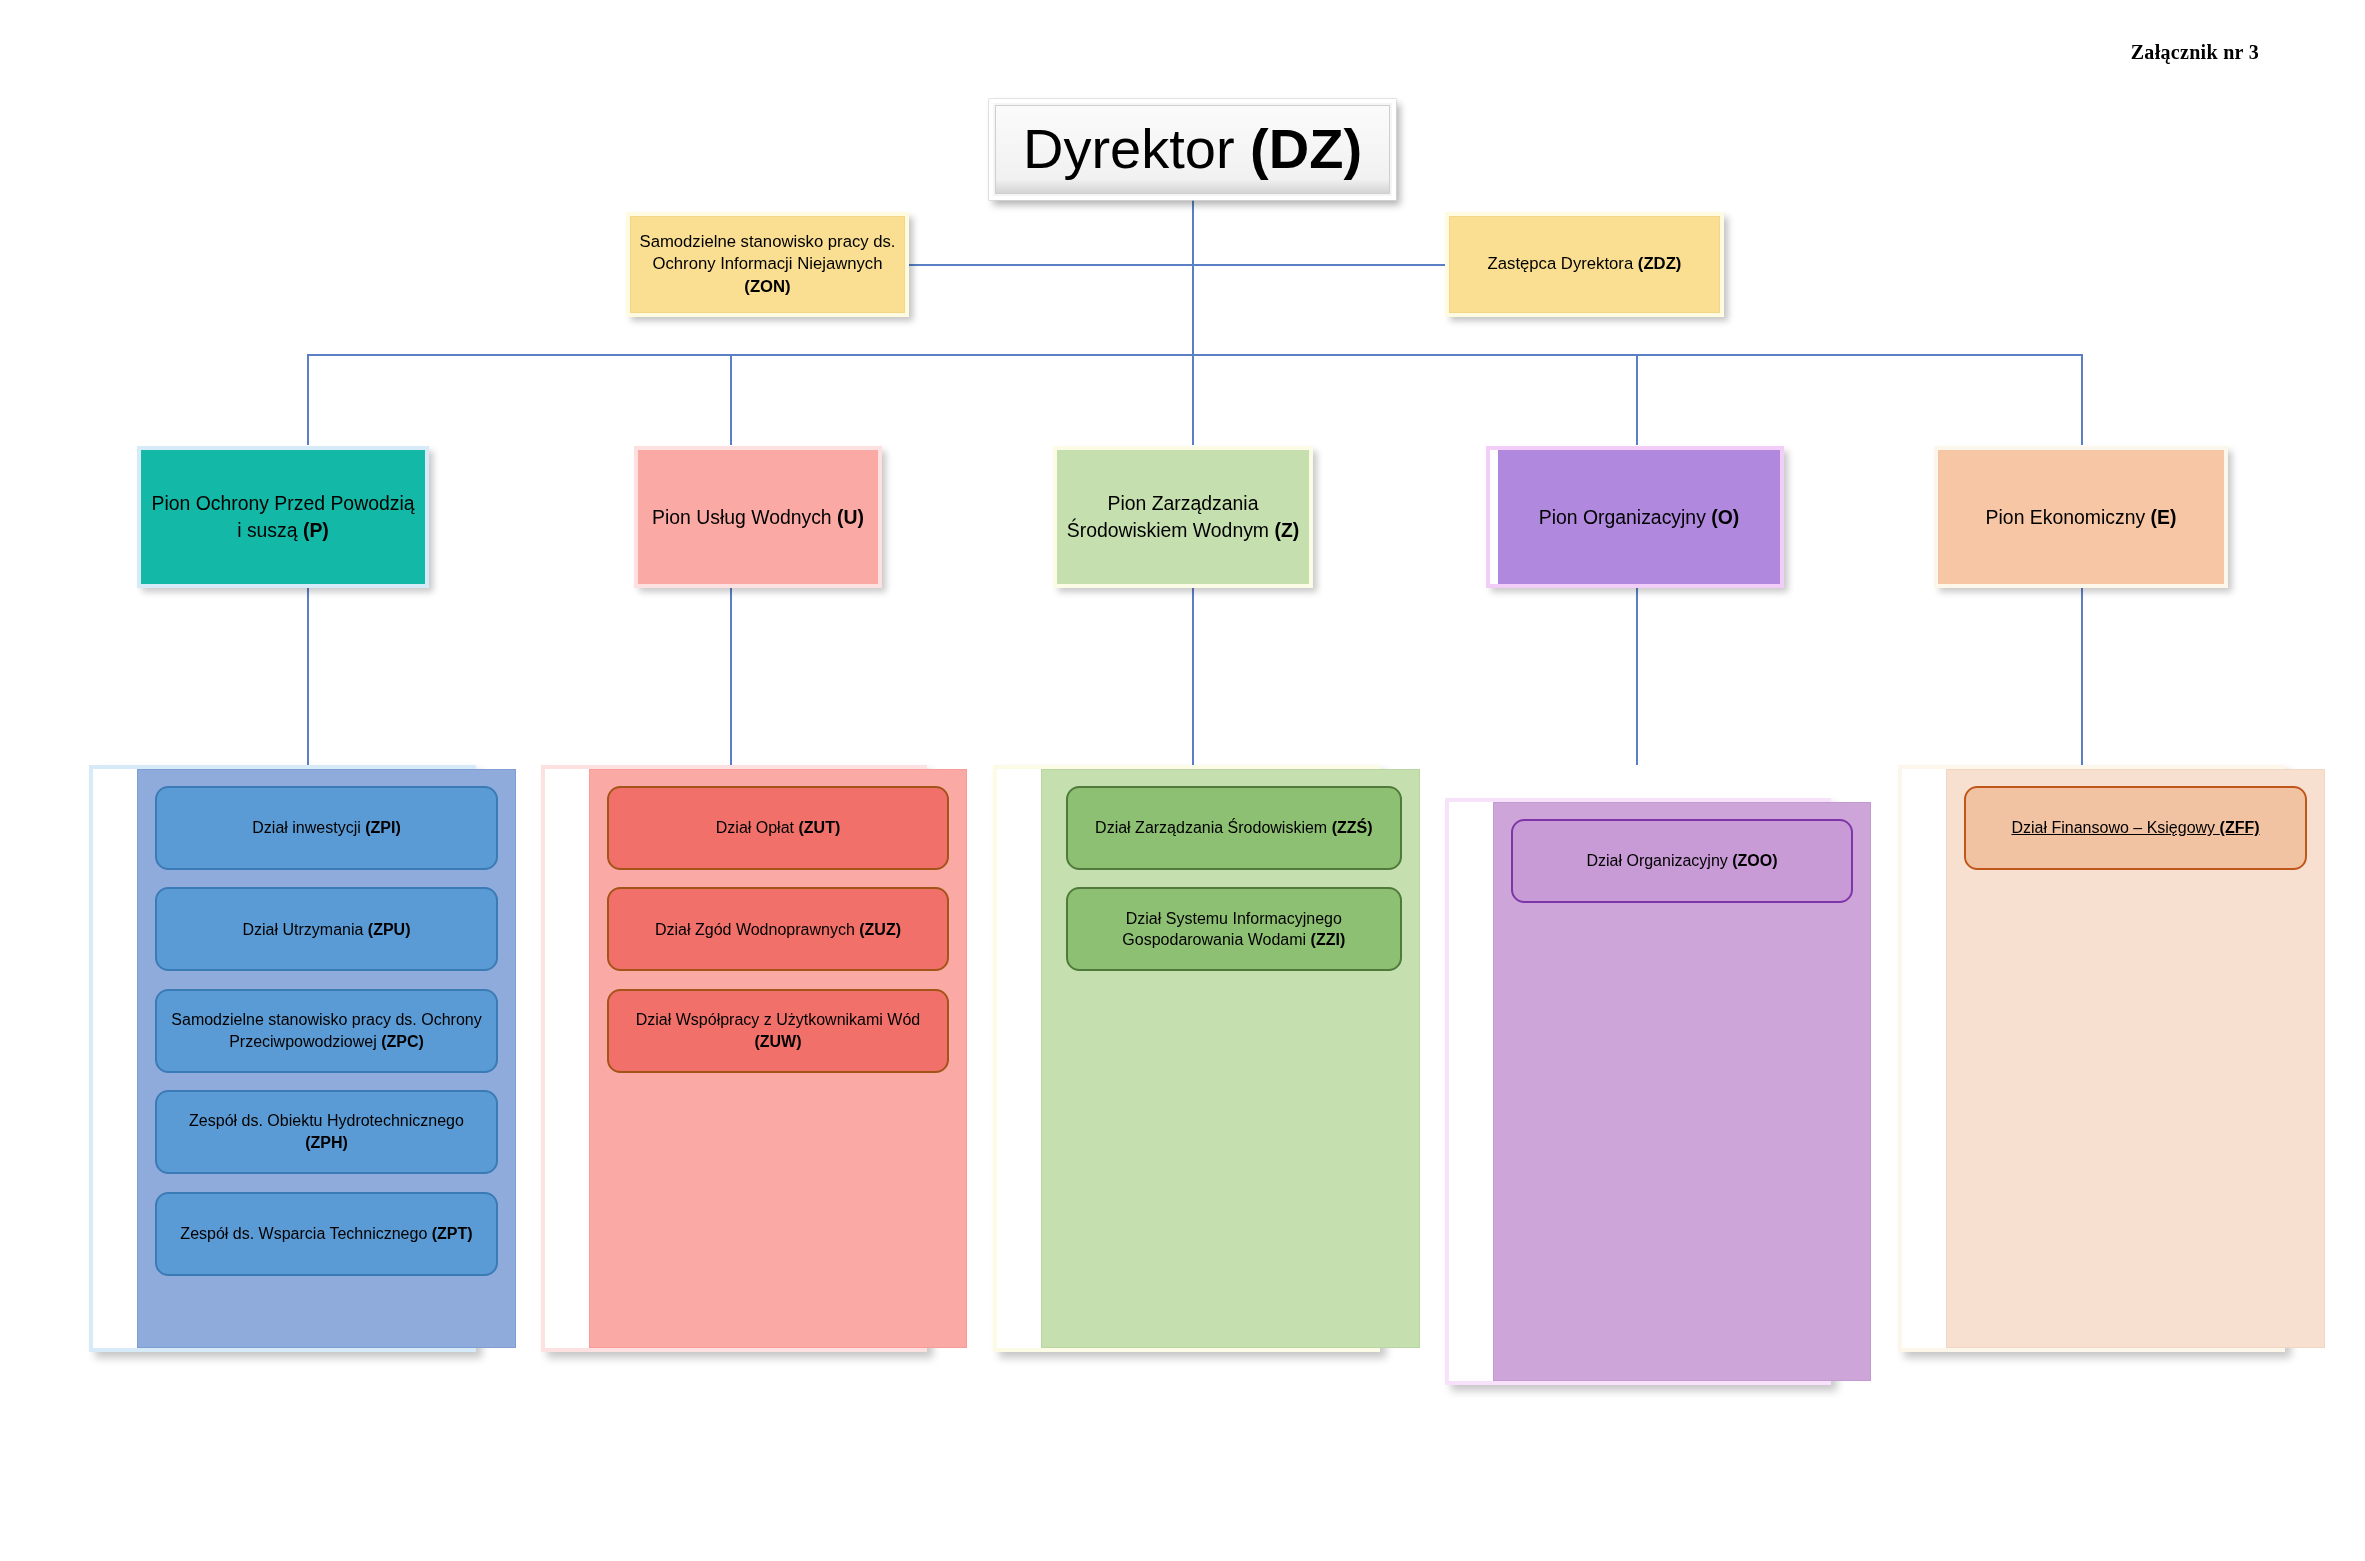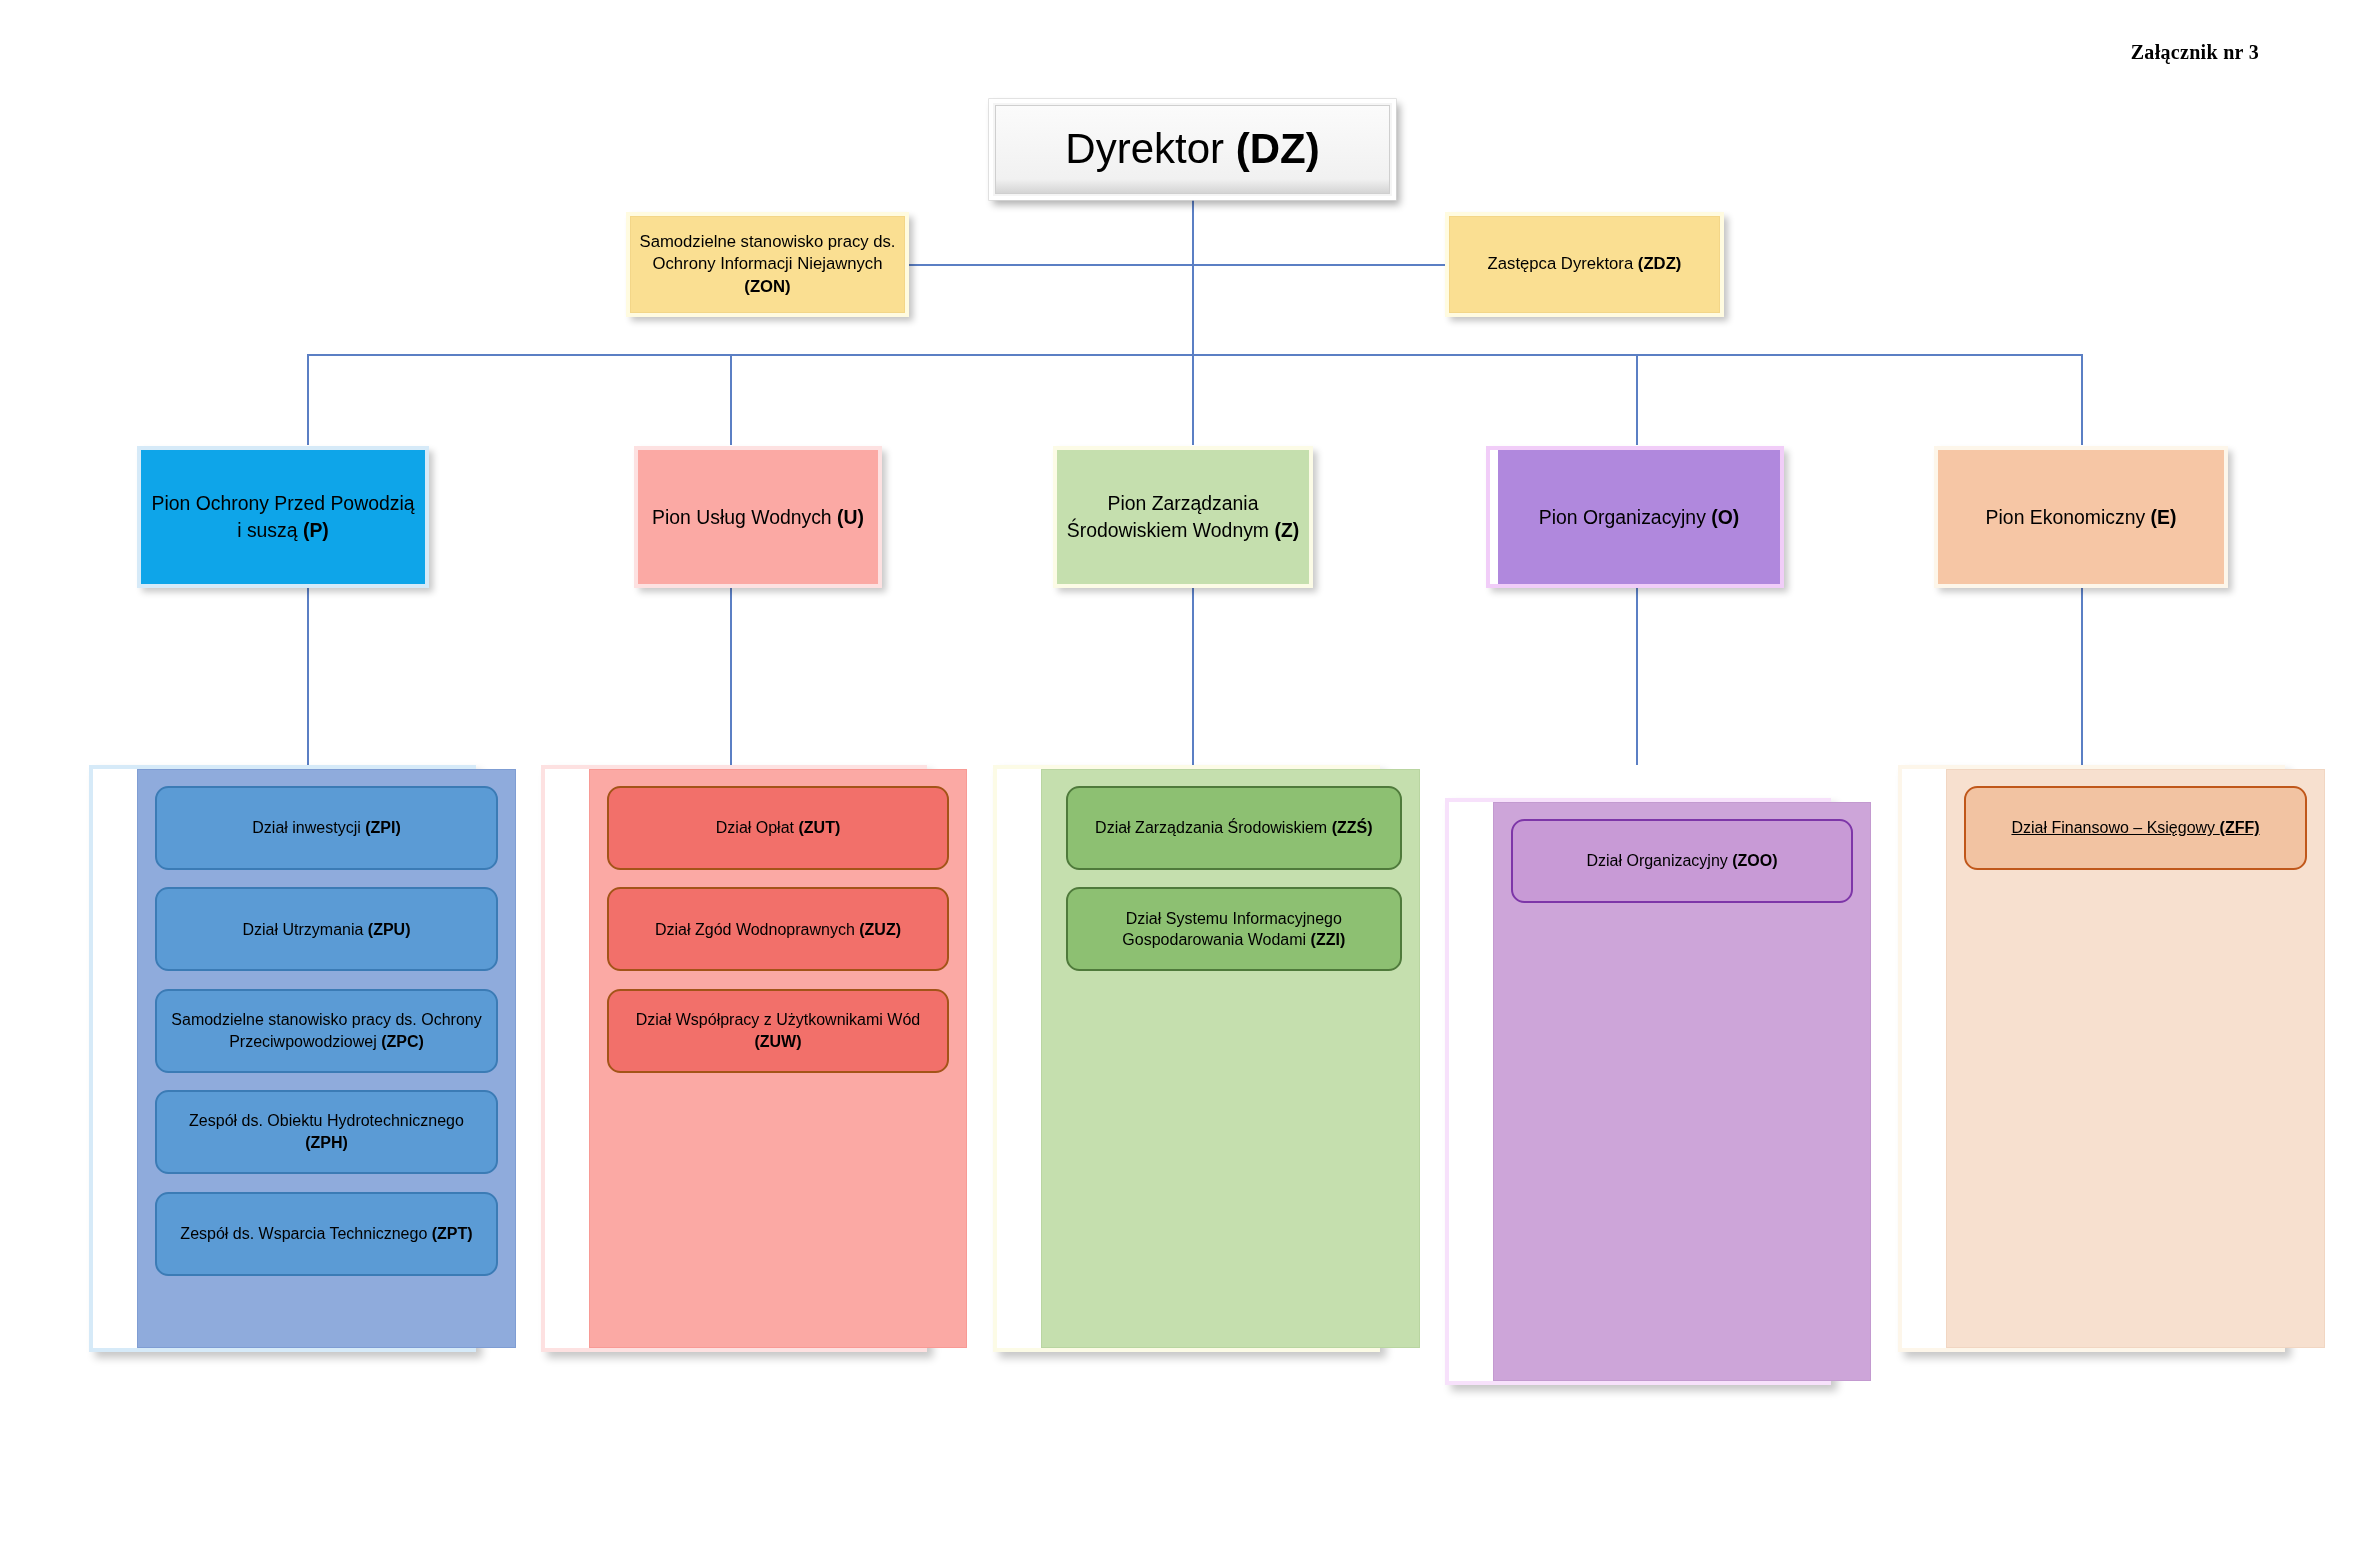--- a/index.html
+++ b/index.html
@@ -60,21 +60,21 @@
     width: calc(100% - 6.7px);
     height: calc(100% - 6.7px);
     background: #f4f4f4;
     border: 0.7px solid #cfcfcf;
     display: flex;
     align-items: center;
     justify-content: center;
     background-image: linear-gradient(to bottom, #fbfbfb 0%, #f1f1f1 84%, #d4d4d4 100%);
   }
   .director-text {
-    font-size: 42px;
+    font-size: 56px;
     line-height: 1.05;
     white-space: nowrap;
   }
   .director-text b { font-weight: bold; }
 
   
   .staffbox {
     position: absolute;
     box-sizing: border-box;
     background: #fff9d6;
@@ -165,21 +165,21 @@
 
   .t-purple { border-color:#f7e1fb; }
   .t-purple > .fill { background:#cda5d9; border:0.7px solid #c39ad0; }
   .t-purple .unit { background:#c89ad6; border-color:#7d36a8; }
 
   .t-orange { border-color:#fdf6ea; }
   .t-orange > .fill { background:#f7e0cf; border:0.7px solid #f1d6c2;text-decoration:underline; }
   .t-orange .unit { background:#f2c3a2; border-color:#c0571a; }
 
   
-  .h-blue   > .fill { background:#0ea5e9; }
+  .h-blue   > .fill { background:#14b8a6; }
   .h-pink   > .fill { background:#fba9a4; }
   .h-green  > .fill { background:#c5dfae; }
   .h-purple { border-color:#f1cdf8; }
   .h-purple > .fill { background:#b088dd; }
   .h-orange > .fill { background:#f6c6a5; }
 
   .divhead.h-blue   { border-color:#d6eaf8; box-shadow:5.3px 5.3px 6.7px rgba(0,0,0,.22); }
   .divhead.h-pink   { border-color:#fde1e1; box-shadow:5.3px 5.3px 6.7px rgba(0,0,0,.22); }
   .divhead.h-green  { border-color:#fcfbe6; box-shadow:5.3px 5.3px 6.7px rgba(0,0,0,.22); }
   .divhead.h-purple { box-shadow:5.3px 5.3px 6.7px rgba(0,0,0,.22);padding-left:8px; }

